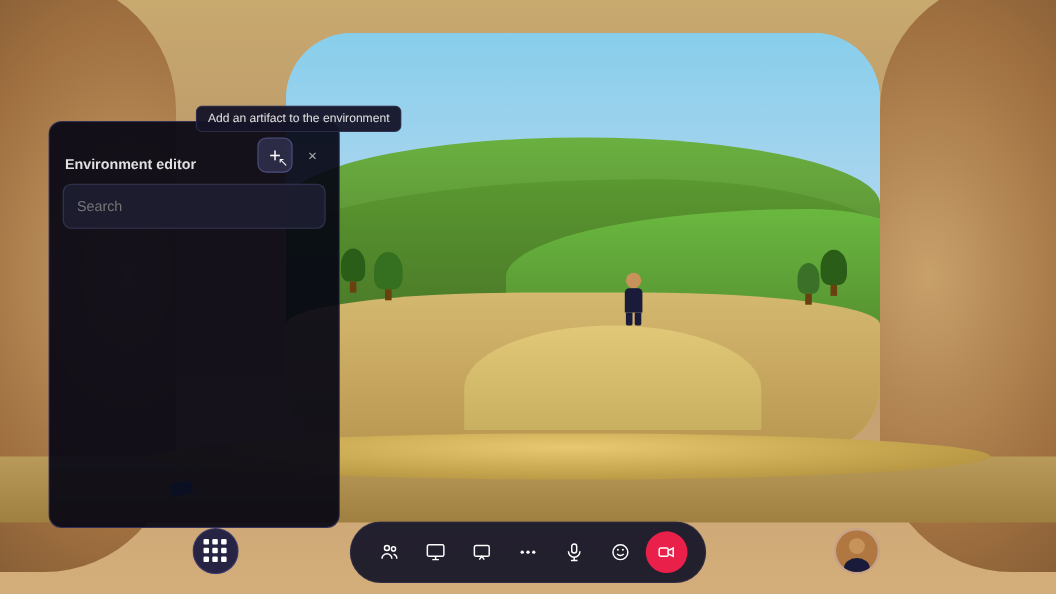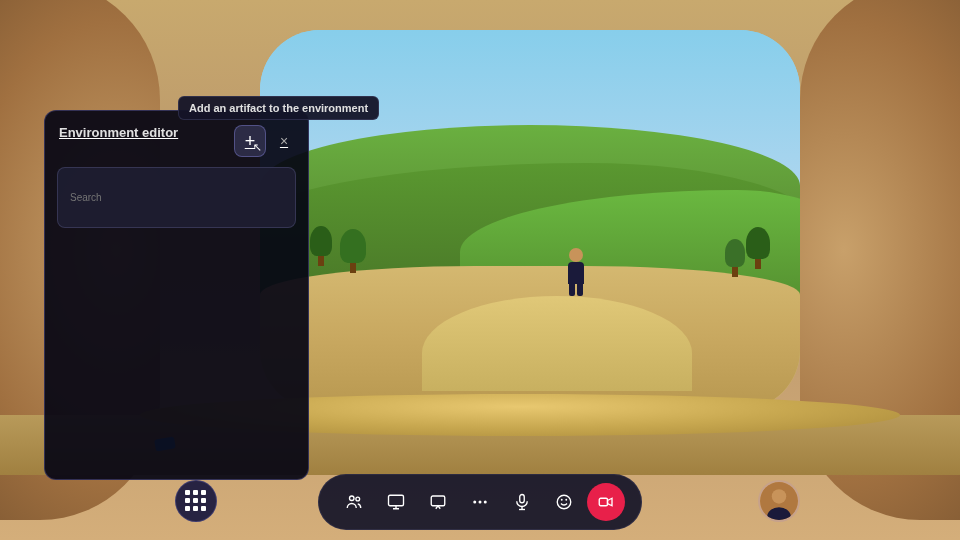--- a/index.html
+++ b/index.html
@@ -198,24 +198,23 @@
       height: 370px;
       background: rgba(5, 5, 20, 0.92);
       border-radius: 12px;
       border: 1px solid rgba(100, 100, 180, 0.4);
       color: white;
       z-index: 10;
     }
 
     .panel-header {
       display: flex;
-      align-items: flex-start;
+      align-items: flex-end;
       justify-content: space-between;
       padding: 14px 14px 10px 14px;
-      text-decoration: underline;
     }
 
     .panel-title {
       font-size: 13px;
       font-weight: 600;
       color: #e0e0e0;
     }
 
     .panel-header-actions {
       display: flex;
@@ -253,23 +252,23 @@
 
     .search-container {
       padding: 0 12px 10px 12px;
     }
 
     .search-input {
       width: 100%;
       background: rgba(30, 30, 50, 0.9);
       border: 1px solid rgba(80, 80, 120, 0.5);
       border-radius: 8px;
-      padding: 24px 12px;
+      padding: 12px 12px;
       color: #888;
-      font-size: 10px;
+      font-size: 13px;
       outline: none;
     }
 
     .panel-empty-state {
       display: flex;
       align-items: center;
       justify-content: center;
       height: 250px;
       color: #777;
       font-size: 13px;
@@ -281,21 +280,20 @@
       top: 96px;
       left: 178px;
       background: rgba(20, 20, 40, 0.95);
       color: #e0e0e0;
       font-size: 11px;
       padding: 5px 10px;
       border-radius: 6px;
       white-space: nowrap;
       z-index: 20;
       border: 1px solid rgba(80, 80, 120, 0.4);
-      font-weight: bold;
     }
 
     
     .cursor-icon {
       position: absolute;
       bottom: 2px;
       right: 3px;
       font-size: 11px;
       color: white;
     }

